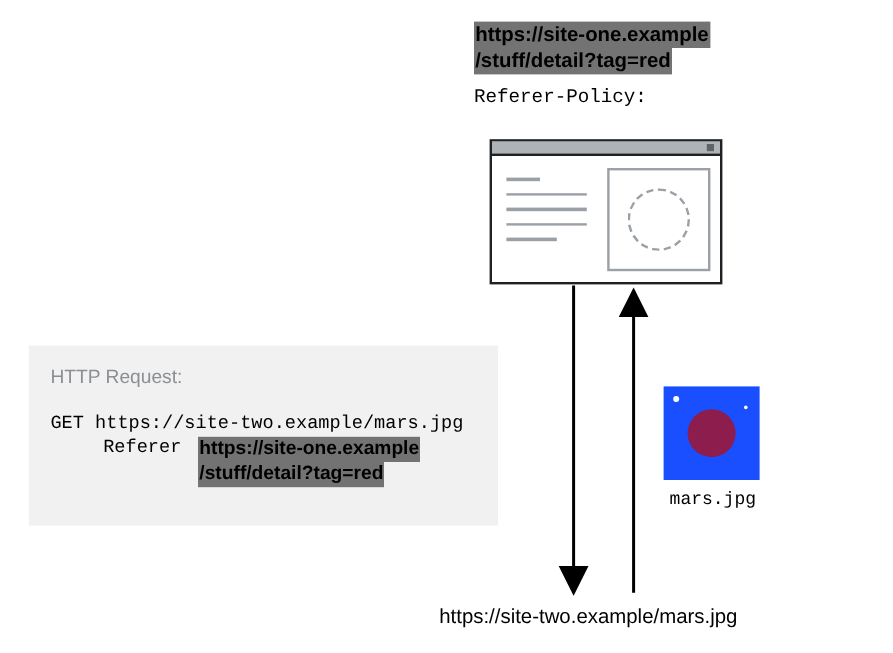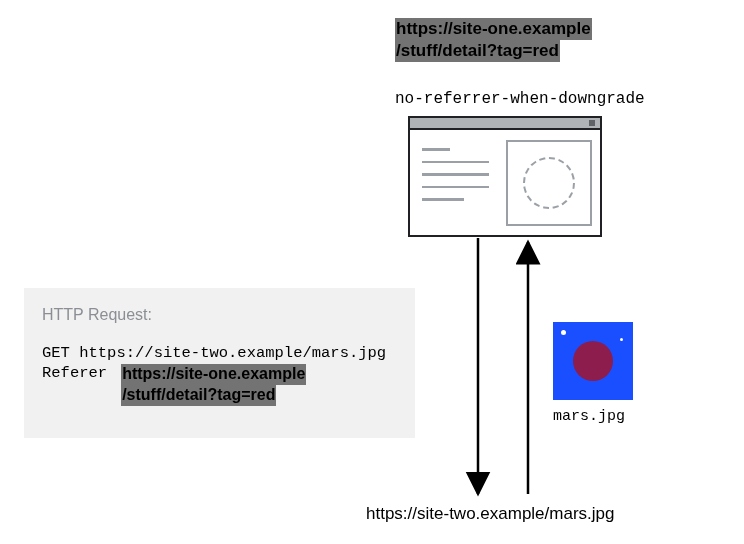--- a/index.html
+++ b/index.html
@@ -100,20 +100,21 @@
     font-size: 16px;
     margin-bottom: 20px;
   }
   .reqbox .getline {
     margin-bottom: 2px;
   }
   .reqbox .refrow {
     display: flex;
     align-items: flex-start;
     gap: 14px;
+    margin-left: 44px;
   }
   .reqbox .refrow .refval {
     line-height: 1.3;
   }
   .refrow .refval .hl { display: inline-block; font-weight: 600; font-family: -apple-system, Arial, sans-serif; font-size: 16px;}
   .marsimg {
     position: absolute;
     left: 553px;
     top: 322px;
     width: 80px; height: 78px;
@@ -132,21 +133,21 @@
     left: 20px; top: 19px;
     width: 40px; height: 40px;
     background: #8c1d4c;
     border-radius: 50%;
   }
   .marslabel {
     position: absolute;
     left: 553px;
     top: 408px;
     width: 82px;
-    text-align: left;
+    text-align: center;
     font-size: 15px;
   }
   .bottom-url {
     position: absolute;
     left: 366px;
     top: 504px;
     font-size: 17px;
     font-weight: 500;
   }
   svg.arrows {
@@ -158,22 +159,21 @@
 </style>
 </head>
 <body>
 
 <div class="top-url">
   <span class="hl">https://site-one.example</span><br>
   <span class="hl">/stuff/detail?tag=red</span>
 </div>
 
 <div class="policy mono">
-  <br>
-  <span>no-referrer-when-downgrade</span>
+  <span>Referer-Policy:</span><br>
 </div>
 
 <div class="browser">
   <div class="titlebar"></div>
   <div class="lines">
     <div></div>
       <div></div>
       <div></div>
       <div></div>
       <div></div>

